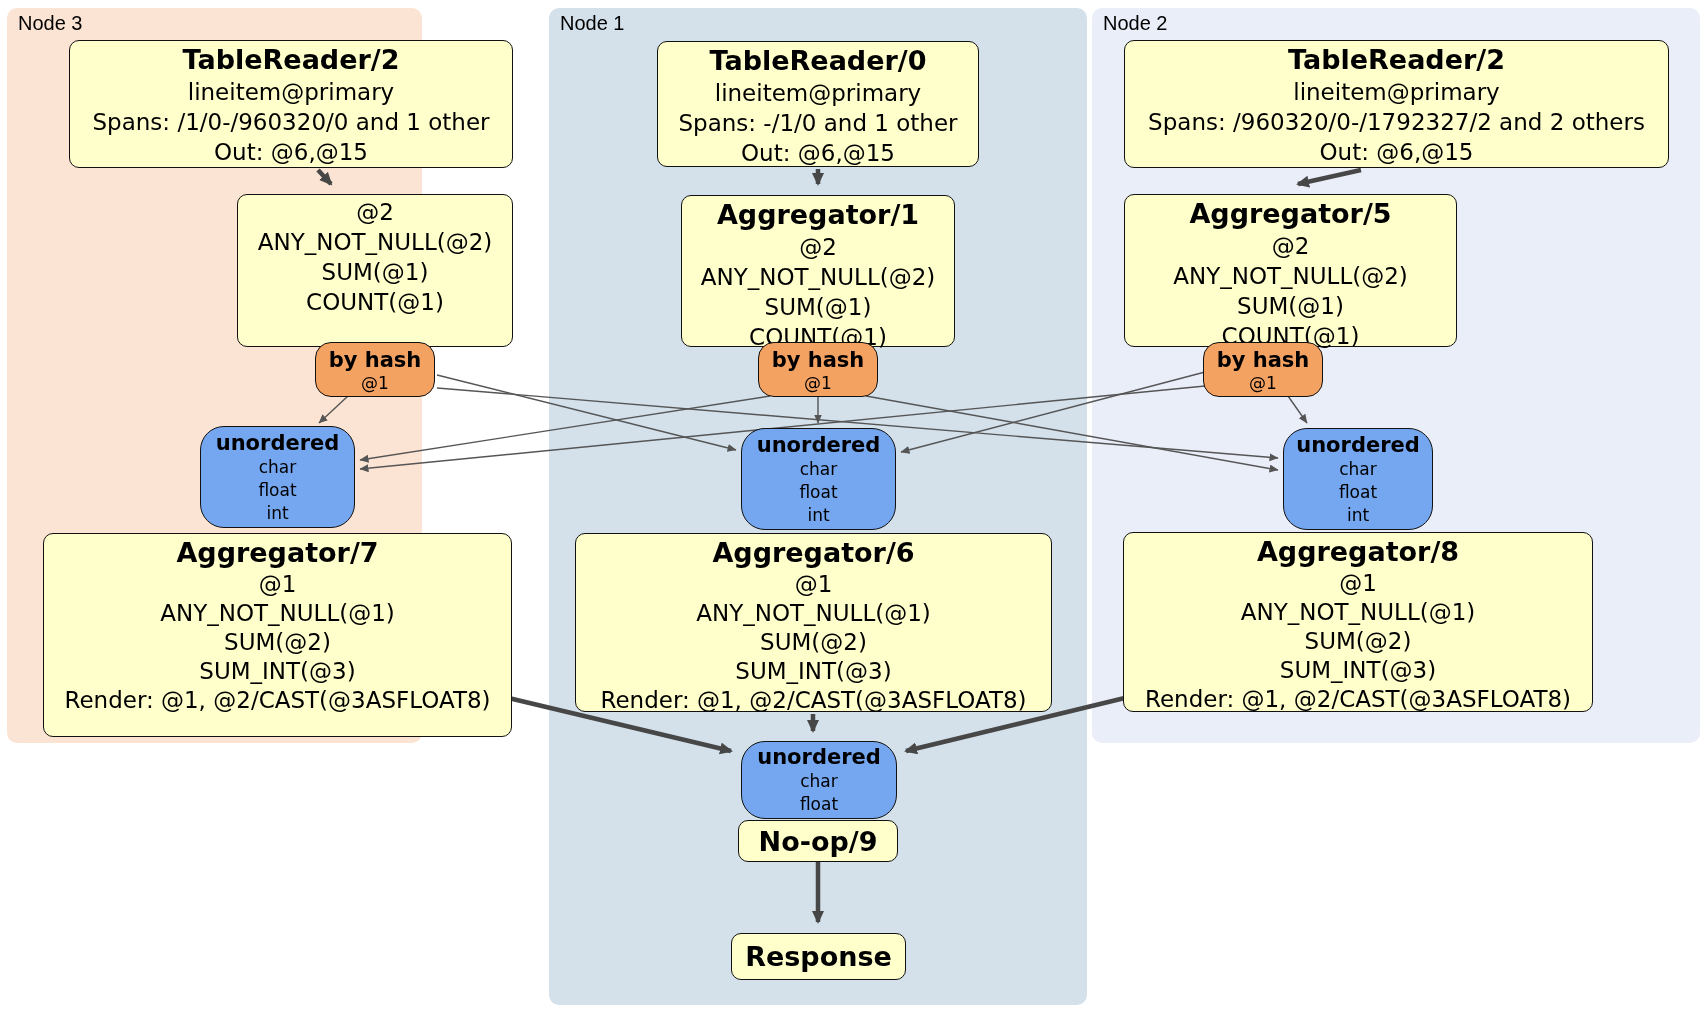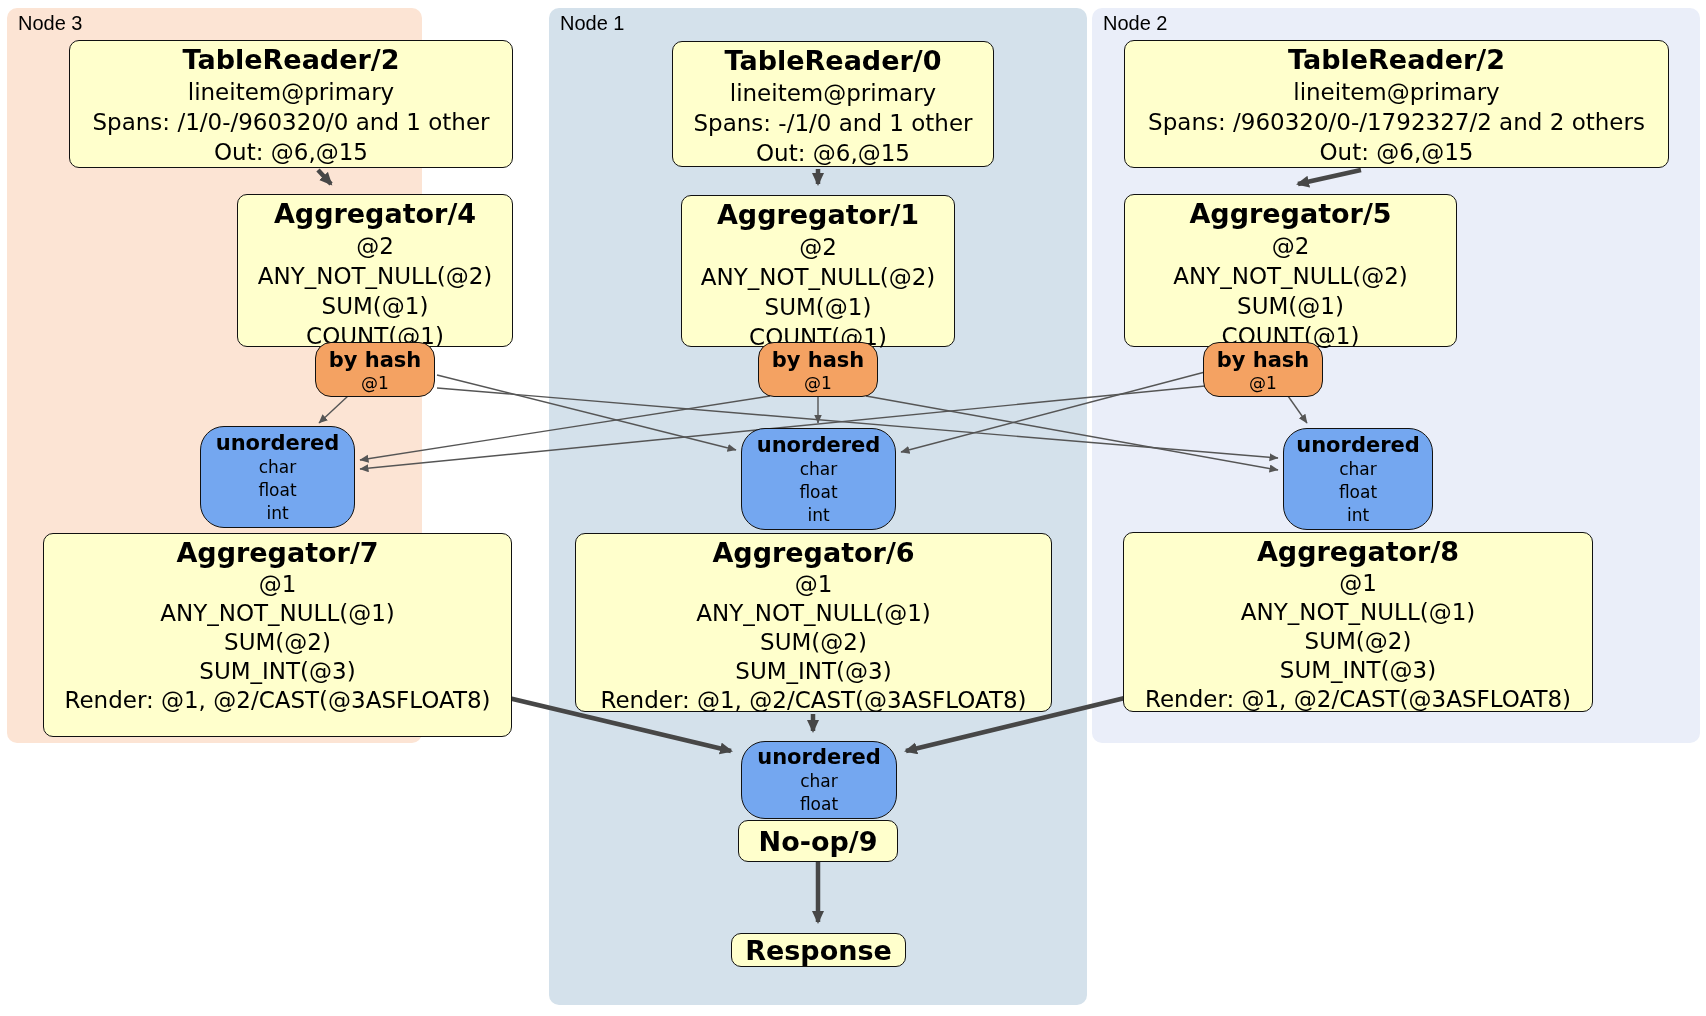--- a/index.html
+++ b/index.html
@@ -100,21 +100,20 @@
     <line class="thin" x1="1288" y1="396" x2="1307" y2="423" marker-end="url(#mthin)"></line>
   </svg>
 
   <div class="box proc" style="left:69px;top:40px;width:444px;height:128px;">
     <div class="title">TableReader/2</div>
     <div class="line">lineitem@primary</div>
     <div class="line">Spans: /1/0-/960320/0 and 1 other</div>
     <div class="line">Out: @6,@15</div>
   </div>
   <div class="box proc" style="left:237px;top:194px;width:276px;height:153px;">
-    <div class="title">Aggregator/4</div>
     <div class="line">@2</div>
     <div class="line">ANY_NOT_NULL(@2)</div>
     <div class="line">SUM(@1)</div>
     <div class="line">COUNT(@1)</div>
   </div>
   <div class="box router" style="left:315px;top:342px;width:120px;height:55px;">
     <div class="title">by hash</div>
     <div class="key">@1</div>
   </div>
   <div class="box sync" style="left:200px;top:426px;width:155px;height:102px;">
@@ -125,21 +124,21 @@
   </div>
   <div class="box proc big" style="left:43px;top:533px;width:469px;height:204px;">
     <div class="title">Aggregator/7</div>
     <div class="line">@1</div>
     <div class="line">ANY_NOT_NULL(@1)</div>
     <div class="line">SUM(@2)</div>
     <div class="line">SUM_INT(@3)</div>
     <div class="line">Render: @1, @2/CAST(@3ASFLOAT8)</div>
   </div>
 
-  <div class="box proc" style="left:672px;top:41px;width:322px;height:126px;">
+  <div class="box proc" style="left:657px;top:41px;width:322px;height:126px;">
     <div class="title">TableReader/0</div>
     <div class="line">lineitem@primary</div>
     <div class="line">Spans: -/1/0 and 1 other</div>
     <div class="line">Out: @6,@15</div>
   </div>
   <div class="box proc" style="left:681px;top:195px;width:274px;height:152px;">
     <div class="title">Aggregator/1</div>
     <div class="line">@2</div>
     <div class="line">ANY_NOT_NULL(@2)</div>
     <div class="line">SUM(@1)</div>
@@ -197,17 +196,17 @@
   </div>
 
   <div class="box sync" style="left:741px;top:741px;width:156px;height:78px;">
     <div class="title">unordered</div>
     <div class="line">char</div>
     <div class="line">float</div>
   </div>
   <div class="box terminal" style="left:738px;top:820px;width:160px;height:42px;">
     <span>No-op/9</span>
   </div>
-  <div class="box terminal" style="left:731px;top:933px;width:175px;height:34px;">
+  <div class="box terminal" style="left:731px;top:933px;width:175px;height:47px;">
     <span>Response</span>
   </div>
 
 </div>
 
 </body></html>

